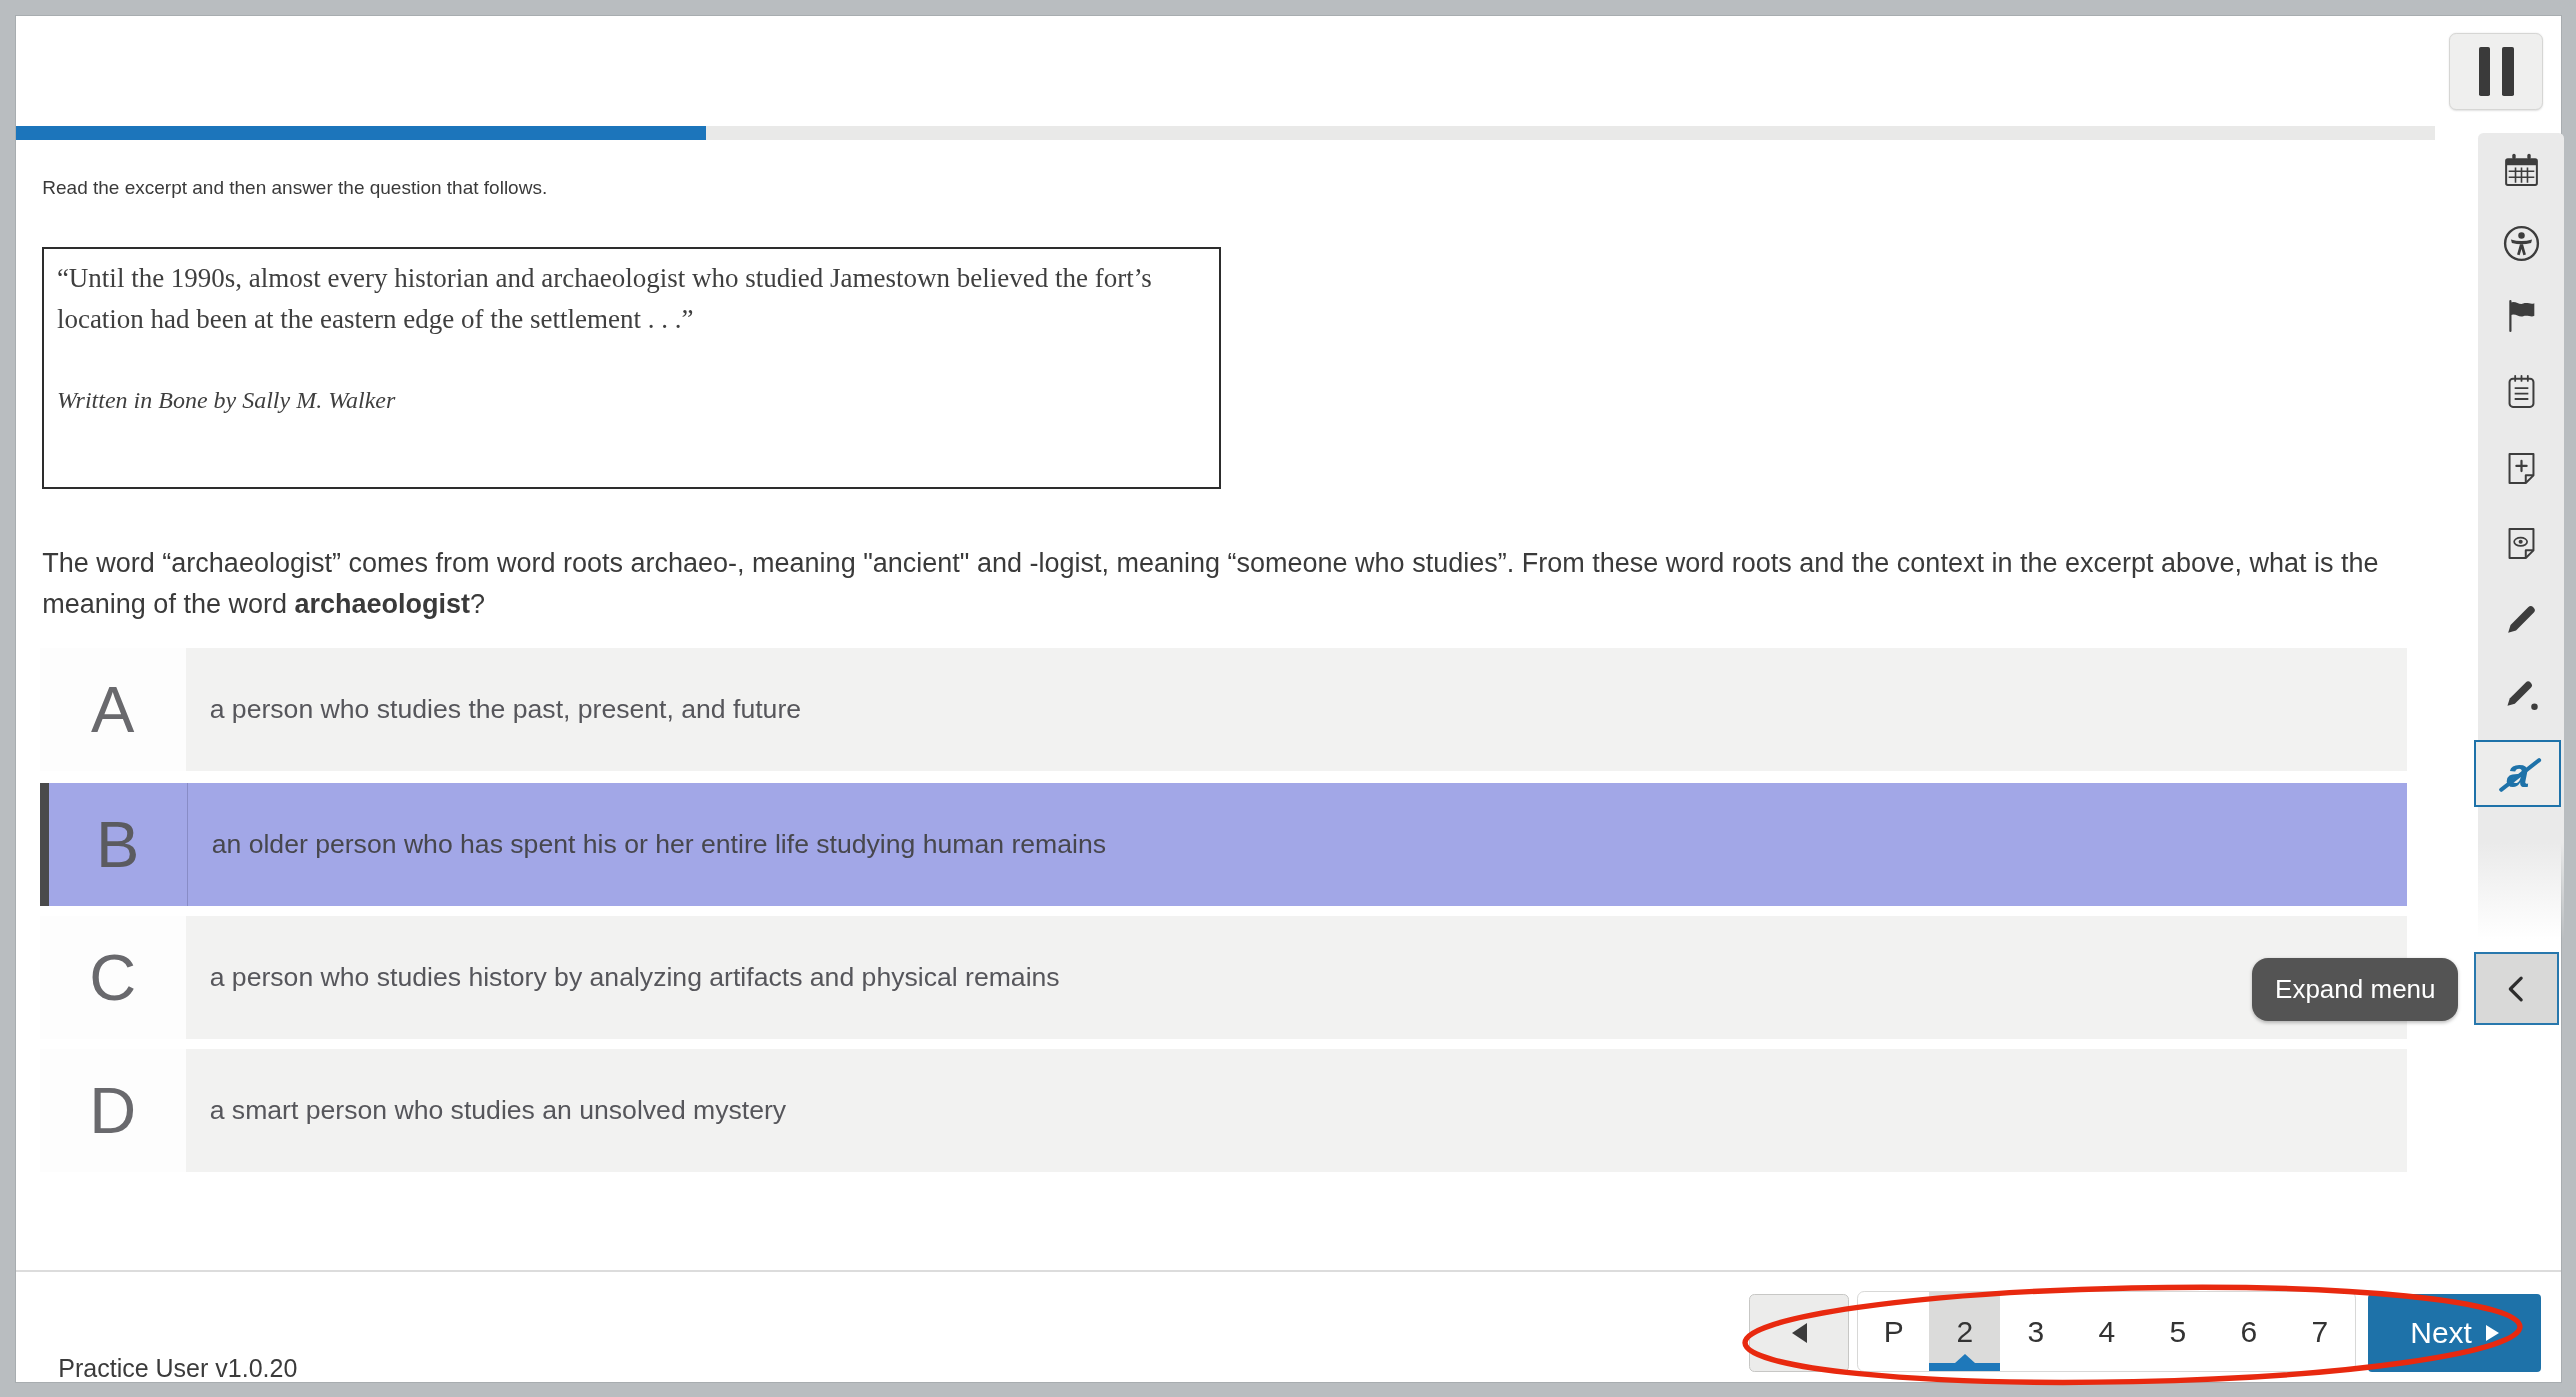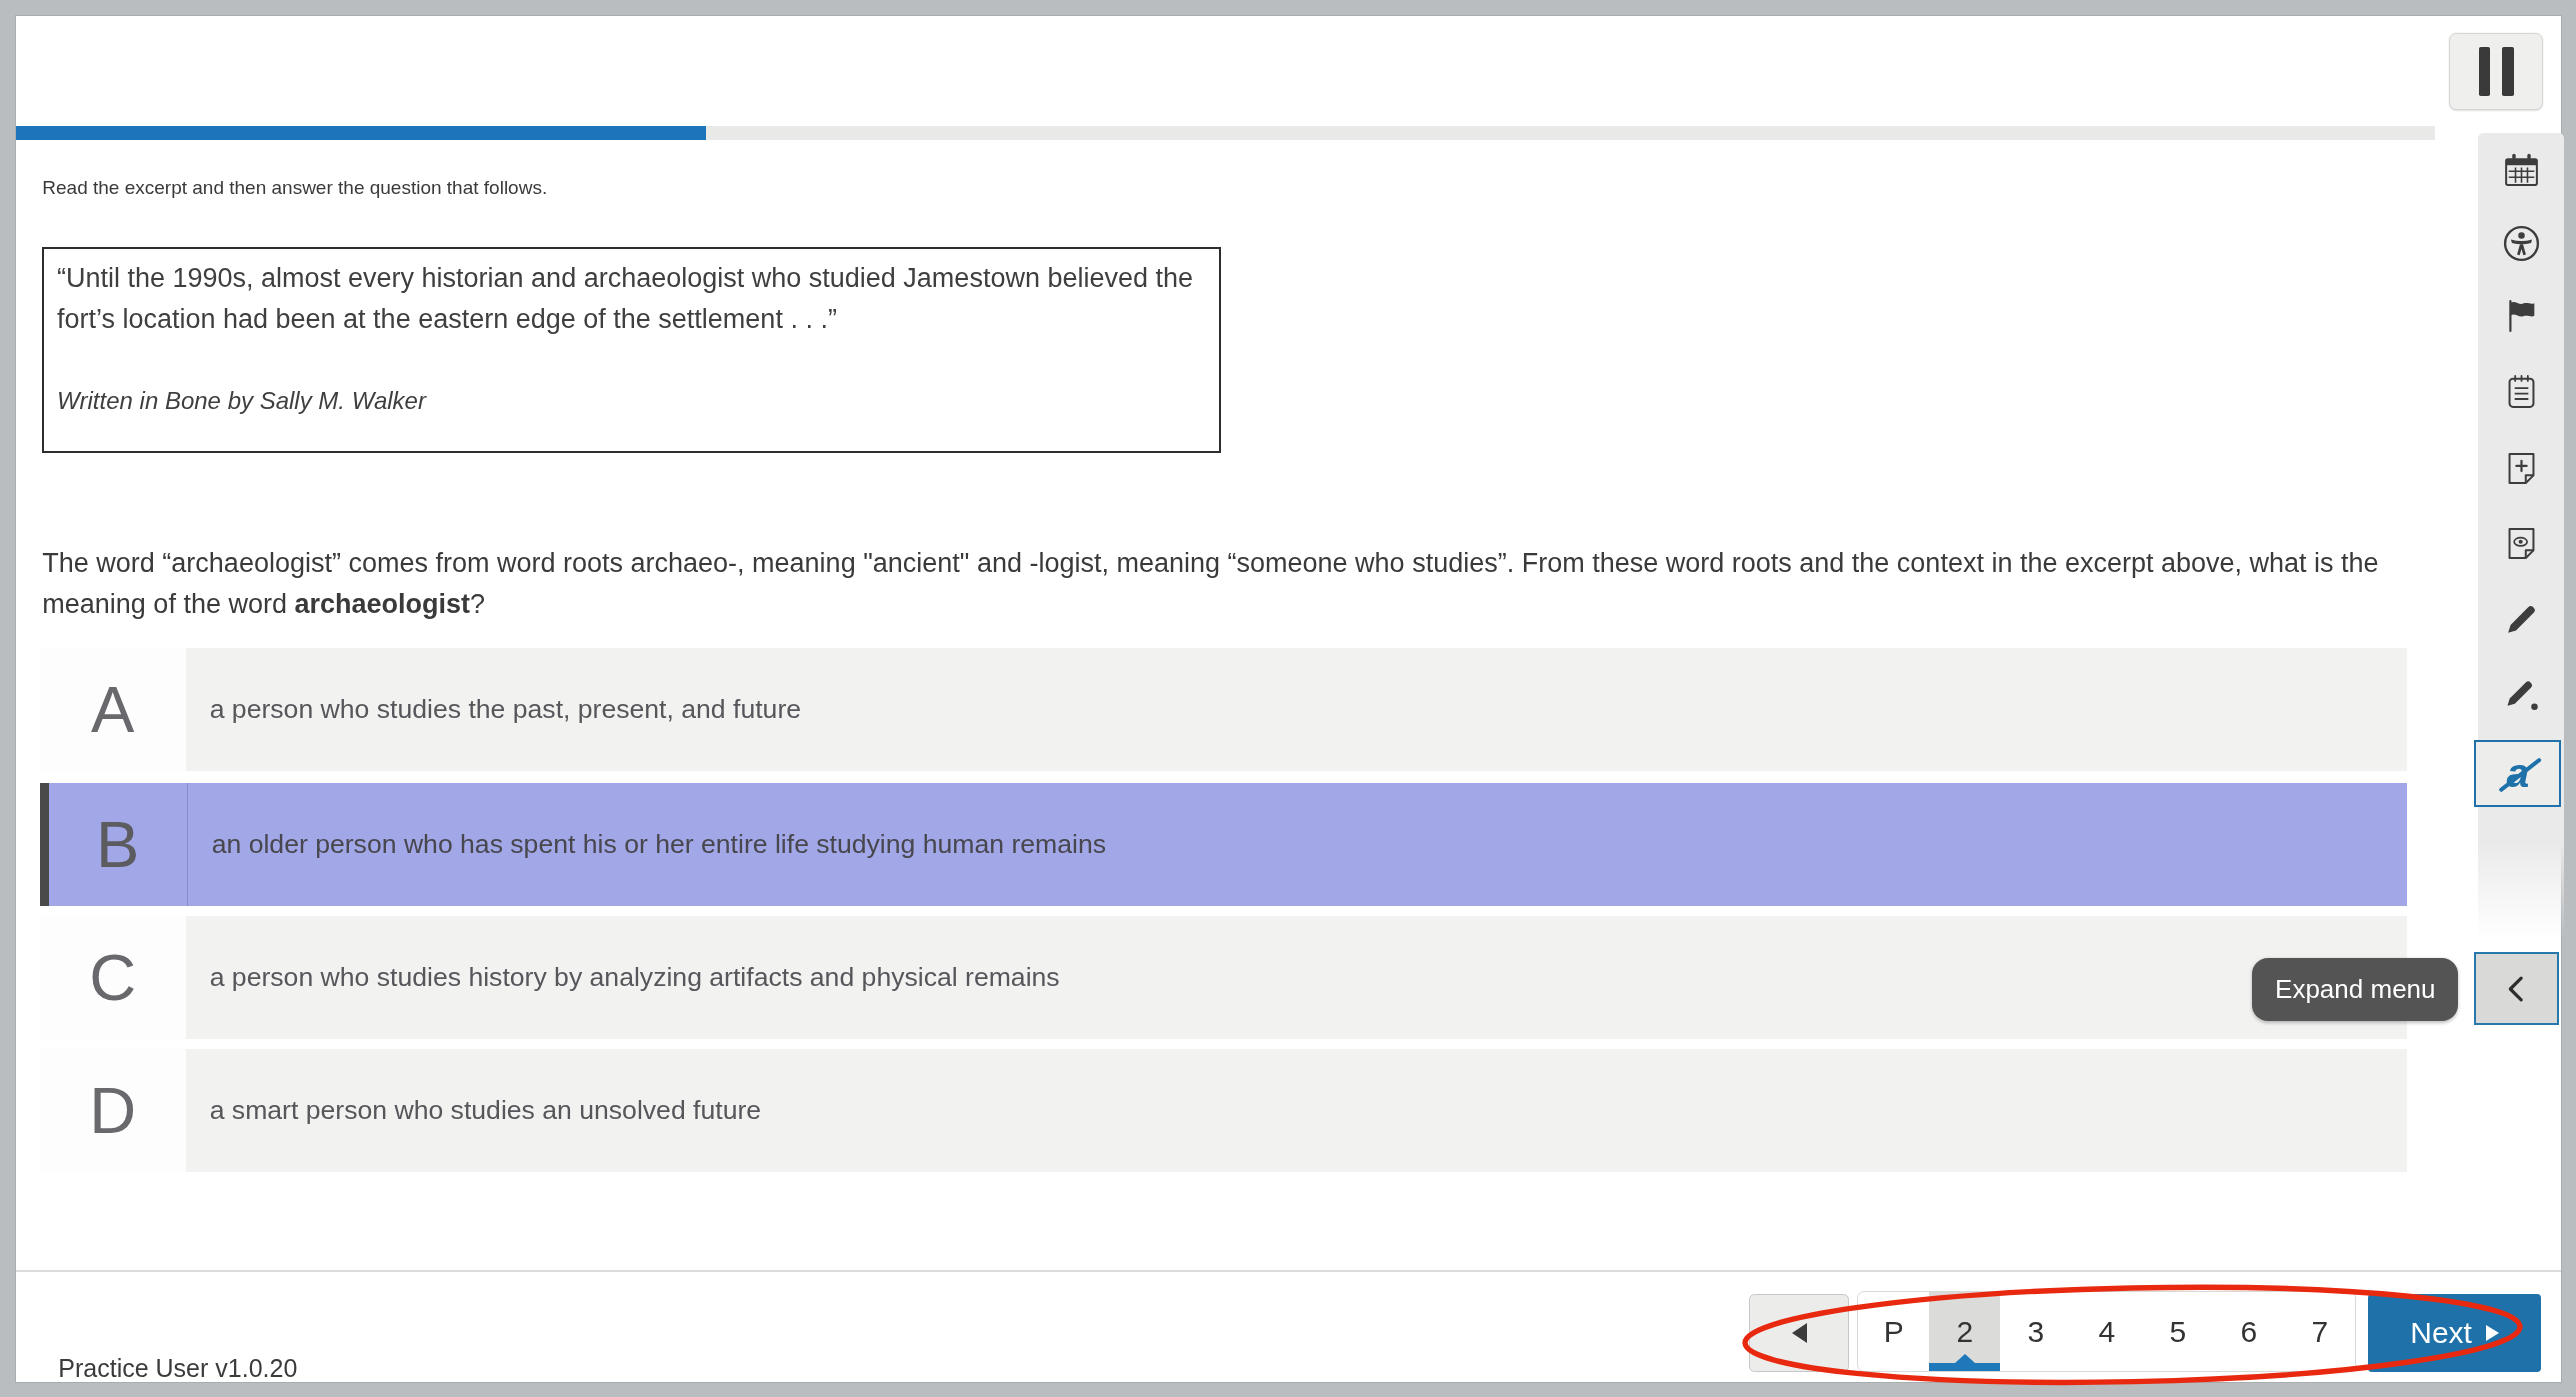--- a/index.html
+++ b/index.html
@@ -29,22 +29,22 @@
   .elim-a::after{content:"";position:absolute;left:-12.6px;top:20px;width:52px;height:3.6px;background:#1e72a9;
     border-radius:1.8px;transform:rotate(-38deg);}
   .collapse-btn{position:absolute;left:2458px;top:936px;width:85px;height:73px;box-sizing:border-box;
     border:2.7px solid #2878ad;background:#d9d9d8;display:flex;align-items:center;justify-content:center;cursor:pointer;}
   .tooltip{position:absolute;left:2236px;top:942px;width:206px;height:63px;background:#545454;
     border-radius:16px;color:#ffffff;font-size:26px;display:flex;align-items:center;justify-content:center;
     box-shadow:0 1.8px 3.6px rgba(0,0,0,.25);}
 
   
   .instructions{position:absolute;left:26px;top:161px;font-size:19px;color:#3a3a3a;}
-  .quote-box{position:absolute;left:26px;top:231px;width:1179px;height:206px;box-sizing:border-box;
-    border:2.7px solid #2d2d2d;padding:9px 12.6px;}
+  .quote-box{position:absolute;left:26px;top:231px;width:1179px;height:242px;box-sizing:border-box;
+    border:2.7px solid #2d2d2d;padding:9px 12.6px;font-family:Liberation Serif, serif;}
   .quote-text{margin:0;font-size:27px;line-height:41px;color:#3f3f3f;}
   .quote-attr{margin:47px 0 0 0;font-size:24px;font-style:italic;color:#3f3f3f;}
   .question{position:absolute;left:26px;top:527px;width:2357px;font-size:27px;line-height:41px;color:#3a3a3a;}
   .question b{font-weight:bold;margin-top:40px;}
 
   
   .option-row{position:absolute;left:23.4px;width:2367px;height:123px;box-sizing:border-box;
     background:#f2f2f1;display:flex;align-items:stretch;cursor:pointer;}
   .option-row.r0{top:632px;} .option-row.r1{top:767px;} .option-row.r2{top:900px;} .option-row.r3{top:1033px;}
   .opt-letter{width:146px;flex:0 0 146px;background:#fdfdfd;display:flex;align-items:center;justify-content:center;
@@ -111,21 +111,21 @@
   <div class="option-row r1 selected">
     <div class="opt-letter">B</div>
     <div class="opt-text">an older person who has spent his or her entire life studying human remains</div>
   </div>
   <div class="option-row r2">
     <div class="opt-letter">C</div>
     <div class="opt-text">a person who studies history by analyzing artifacts and physical remains</div>
   </div>
   <div class="option-row r3">
     <div class="opt-letter">D</div>
-    <div class="opt-text">a smart person who studies an unsolved future</div>
+    <div class="opt-text">a smart person who studies an unsolved mystery</div>
   </div>
 
   <div class="tools-panel">
     <div class="tool-btn" style="top:10.8px">
       <svg class="icon" viewBox="0 0 24 24">
         <rect x="3" y="6" width="18" height="15" rx="1" fill="none" stroke="#3d3d3d" stroke-width="2"></rect>
         <rect x="3" y="6" width="18" height="3.5" fill="#3d3d3d"></rect>
         <rect x="6.6" y="2.8" width="2" height="3.2" rx="1" fill="#3d3d3d"></rect>
         <rect x="15.4" y="2.8" width="2" height="3.2" rx="1" fill="#3d3d3d"></rect>
         <path d="M4.5 13h15M4.5 16.5h15M8.5 10.8v9M12 10.8v9M15.5 10.8v9" stroke="#3d3d3d" stroke-width="1.6" fill="none"></path>

